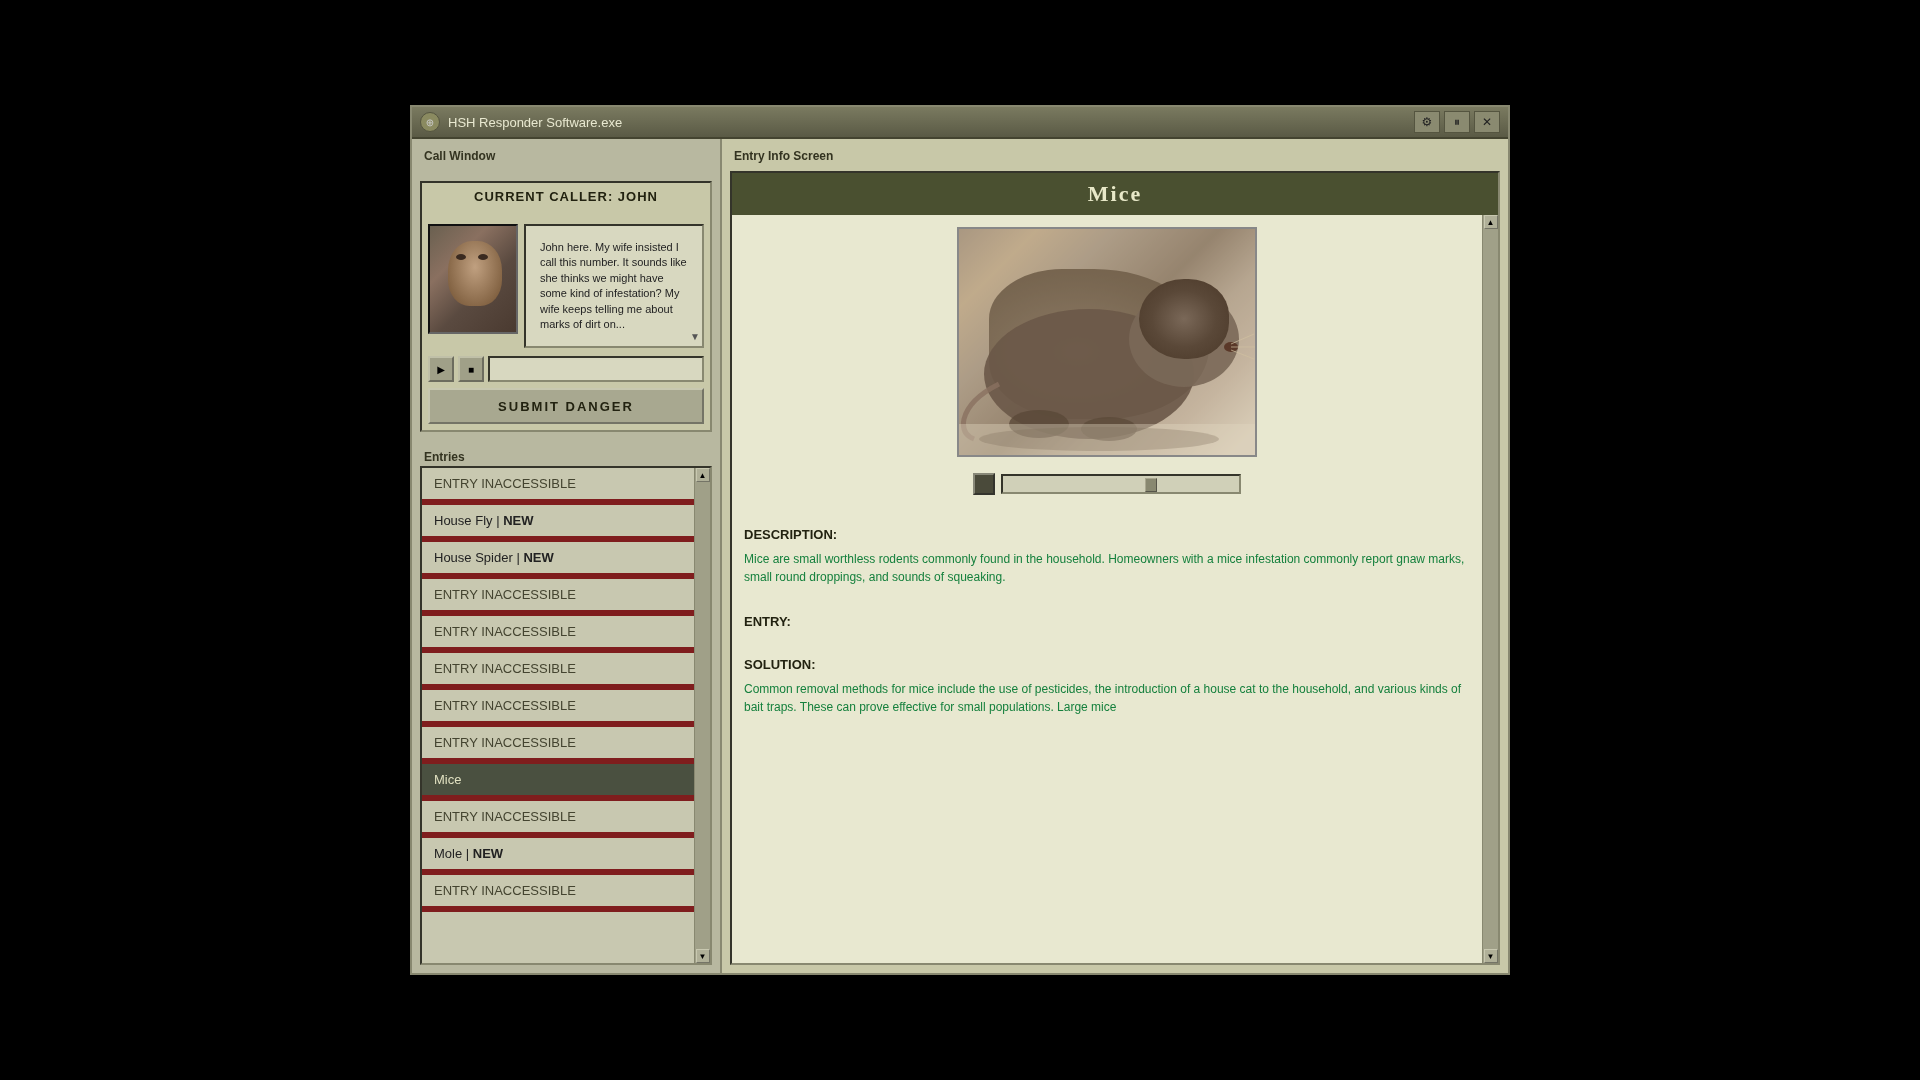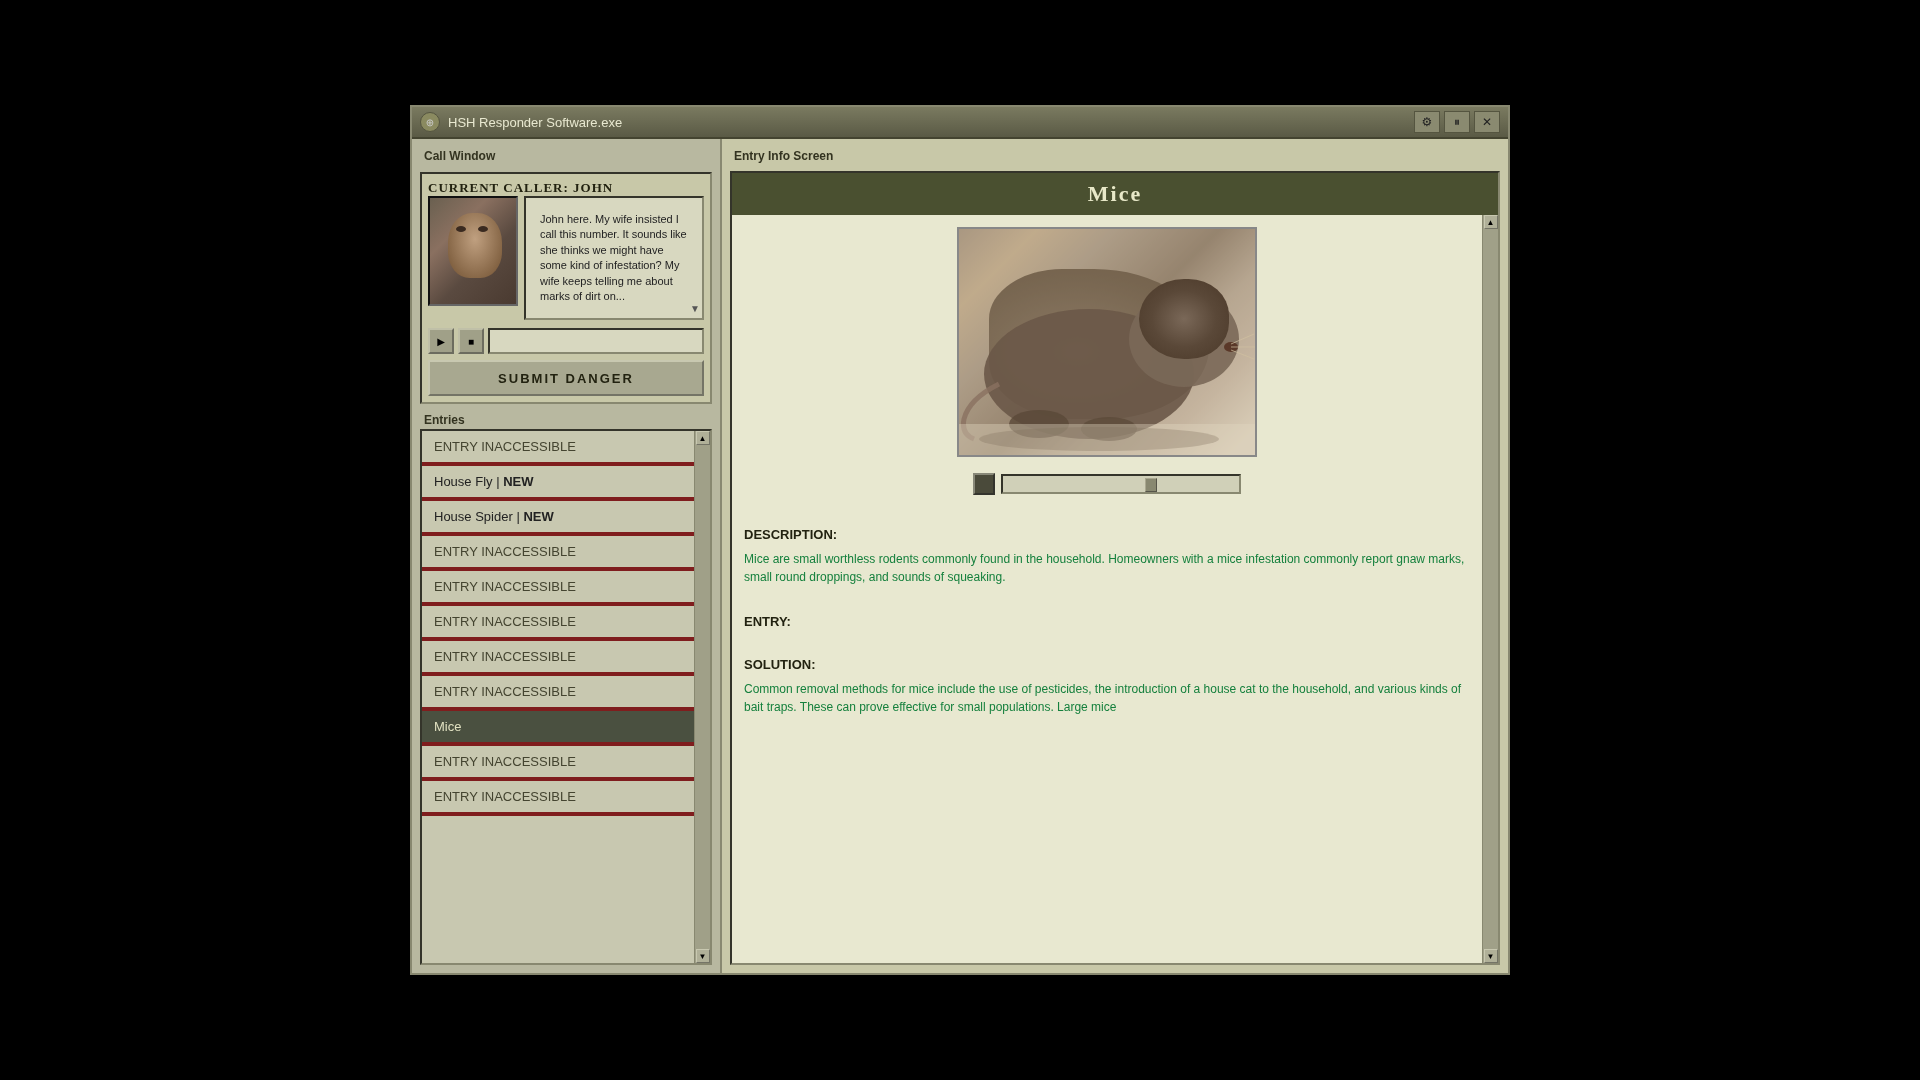--- a/index.html
+++ b/index.html
@@ -75,43 +75,43 @@
     }
 
     
     .left-panel {
       width: 310px;
       background: #b8b8a0;
       border-right: 2px solid #888870;
       display: flex;
       flex-direction: column;
       padding: 8px;
-      gap: 7px;
+      gap: 16px;
     }
 
     .panel-label {
       font-size: 12px;
       color: #333320;
       font-weight: bold;
       padding: 2px 4px;
     }
 
     
     .call-window {
       background: #c8c8a8;
       border: 2px inset #888870;
       padding: 6px;
     }
     .caller-title {
+      text-align: center;
       font-size: 13px;
       font-weight: bold;
       color: #222210;
-      margin-bottom: 0;
+      margin-bottom: 20px;
       letter-spacing: 1px;
-      font-family: Liberation Serif, serif;
     }
 
     .caller-content {
       display: flex;
       gap: 6px;
       margin-bottom: 8px;
     }
 
     .caller-photo {
       width: 90px;
@@ -224,21 +224,21 @@
       width: calc(100% - 16px);
       height: 100%;
       overflow-y: auto;
     }
     .entries-scroll-area::-webkit-scrollbar { display: none; }
 
     .entry-item {
       padding: 8px 12px;
       font-size: 13px;
       color: #222;
-      border-bottom: 4px solid #7f1d1d;
+      border-bottom: 6px solid #7f1d1d;
       cursor: pointer;
       background: #c8c8b0;
     }
     .entry-item.selected {
       background: #4a5040;
       color: #e0e0c0;
     }
     .entry-item.inaccessible {
       color: #444430;
       font-style: normal;
@@ -479,20 +479,21 @@
             <div class="entry-item inaccessible">ENTRY INACCESSIBLE</div>
             <div class="entry-item">House Fly | <span class="new-badge">NEW</span></div>
             <div class="entry-item">House Spider | <span class="new-badge">NEW</span></div>
             <div class="entry-item inaccessible">ENTRY INACCESSIBLE</div>
             <div class="entry-item inaccessible">ENTRY INACCESSIBLE</div>
             <div class="entry-item inaccessible">ENTRY INACCESSIBLE</div>
             <div class="entry-item inaccessible">ENTRY INACCESSIBLE</div>
             <div class="entry-item inaccessible">ENTRY INACCESSIBLE</div>
             <div class="entry-item selected">Mice</div>
             <div class="entry-item inaccessible">ENTRY INACCESSIBLE</div>
+            <div class="entry-item">Mole | <span class="new-badge">NEW</span></div>
             <div class="entry-item inaccessible">ENTRY INACCESSIBLE</div>
 
           </div>
           <div class="entries-scrollbar">
             <div class="scroll-arrow">▲</div>
             <div style="flex:1"></div>
             <div class="scroll-arrow">▼</div>
           </div>
         </div>
       </div>

